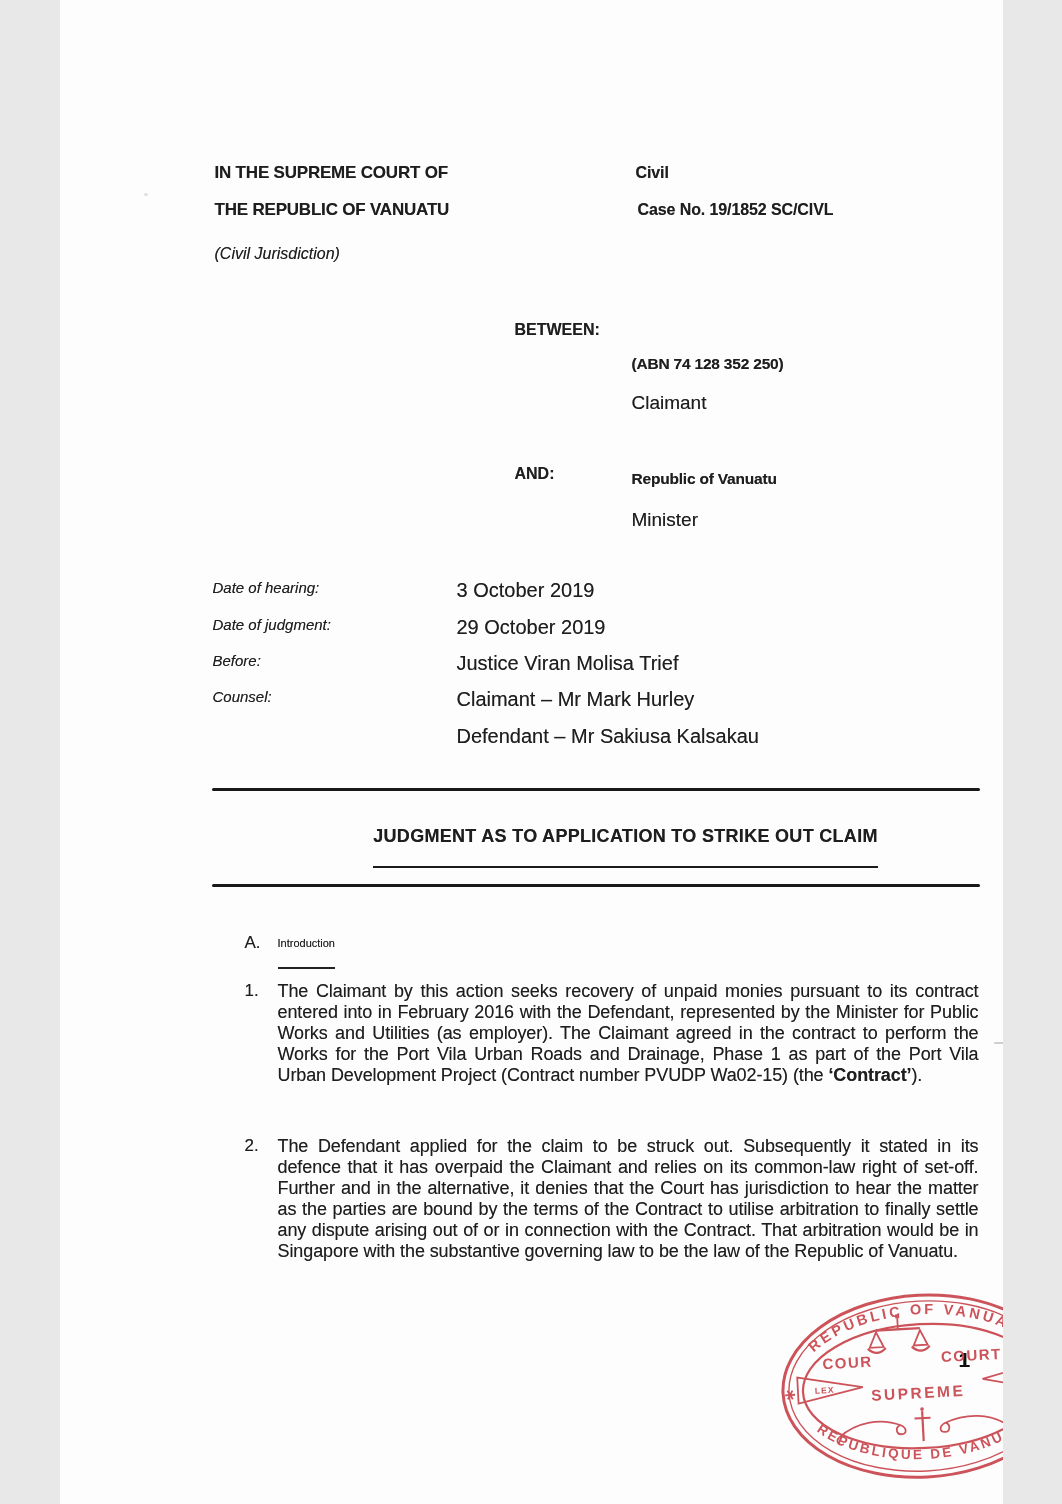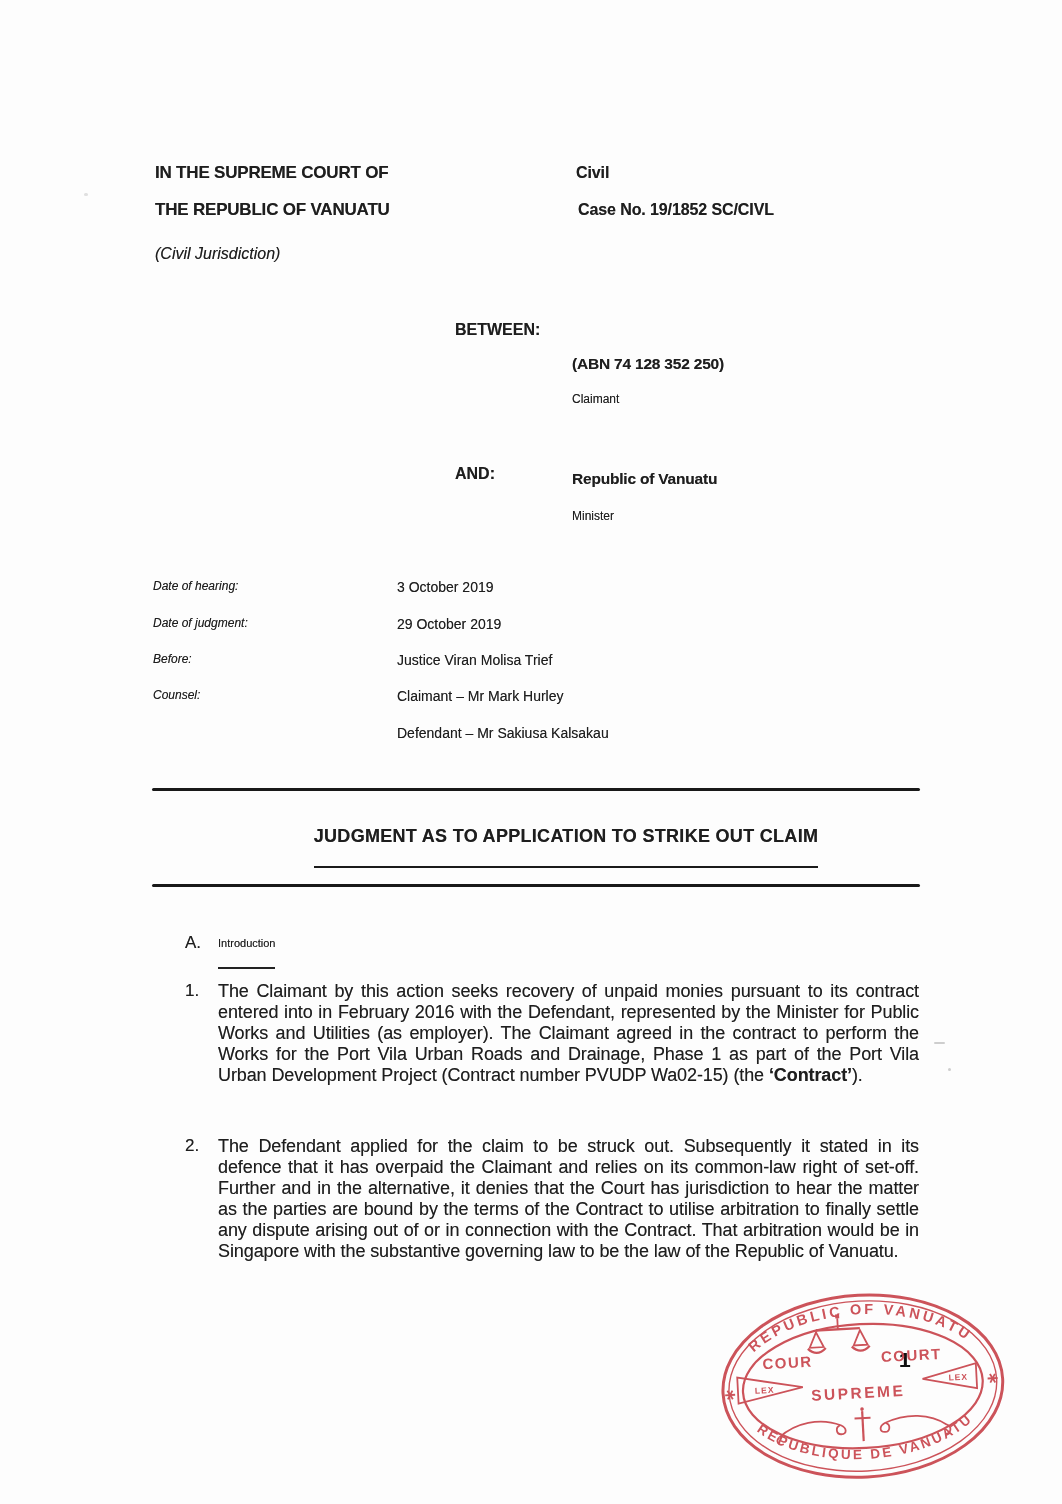--- a/index.html
+++ b/index.html
@@ -1,38 +1,38 @@
 <!DOCTYPE html>
 <html style="--ink: #c9474e;"><head>
 <meta charset="utf-8">
 <style>
   html,body { margin:0; padding:0; background:#e8e8e8; }
   .page {
     position:relative;
-    width:1062px; height:1504px;
+    width:943px; height:1504px;
     margin:0 auto;
     background:#fdfdfd;
     font-family:"Liberation Sans","DejaVu Sans",sans-serif;
     color:#1e1e1e;
     overflow:hidden;
   }
   .abs { position:absolute; }
   .b { font-weight:bold; }
   .txt { text-shadow:0 0 0.5px rgba(30,30,30,.55); white-space:nowrap; }
 
   .hdr { font-size:17px; font-weight:bold; letter-spacing:-0.2px; }
   .hdr2 { font-size:16px; font-weight:bold; letter-spacing:-0.1px; }
   .juris { font-size:16px; font-style:italic; }
 
   .party-label { font-size:16px; font-weight:bold; }
   .party-name { font-size:15.5px; font-weight:bold; letter-spacing:-0.2px; line-height:30px; }
-  .party-role { font-size:12px; }
+  .party-role { font-size:19px; }
 
-  .meta-label { font-size:12px; font-style:italic;text-align:right; }
-  .meta-value { font-size:14px; }
+  .meta-label { font-size:15px; font-style:italic;text-align:right; }
+  .meta-value { font-size:20px; }
 
   .rule { background:#191919; height:3px; border-radius:2px; }
 
   .doc-title-wrap { left:182px; top:826px; width:768px; text-align:center; }
   .doc-title {
     display:inline-block;
     font-size:18px; font-weight:bold; letter-spacing:0.3px;
     border-bottom:2.5px solid #1b1b1b; padding-bottom:19px;
     text-shadow:0 0 0.6px rgba(20,20,20,.6);
     white-space:nowrap;

